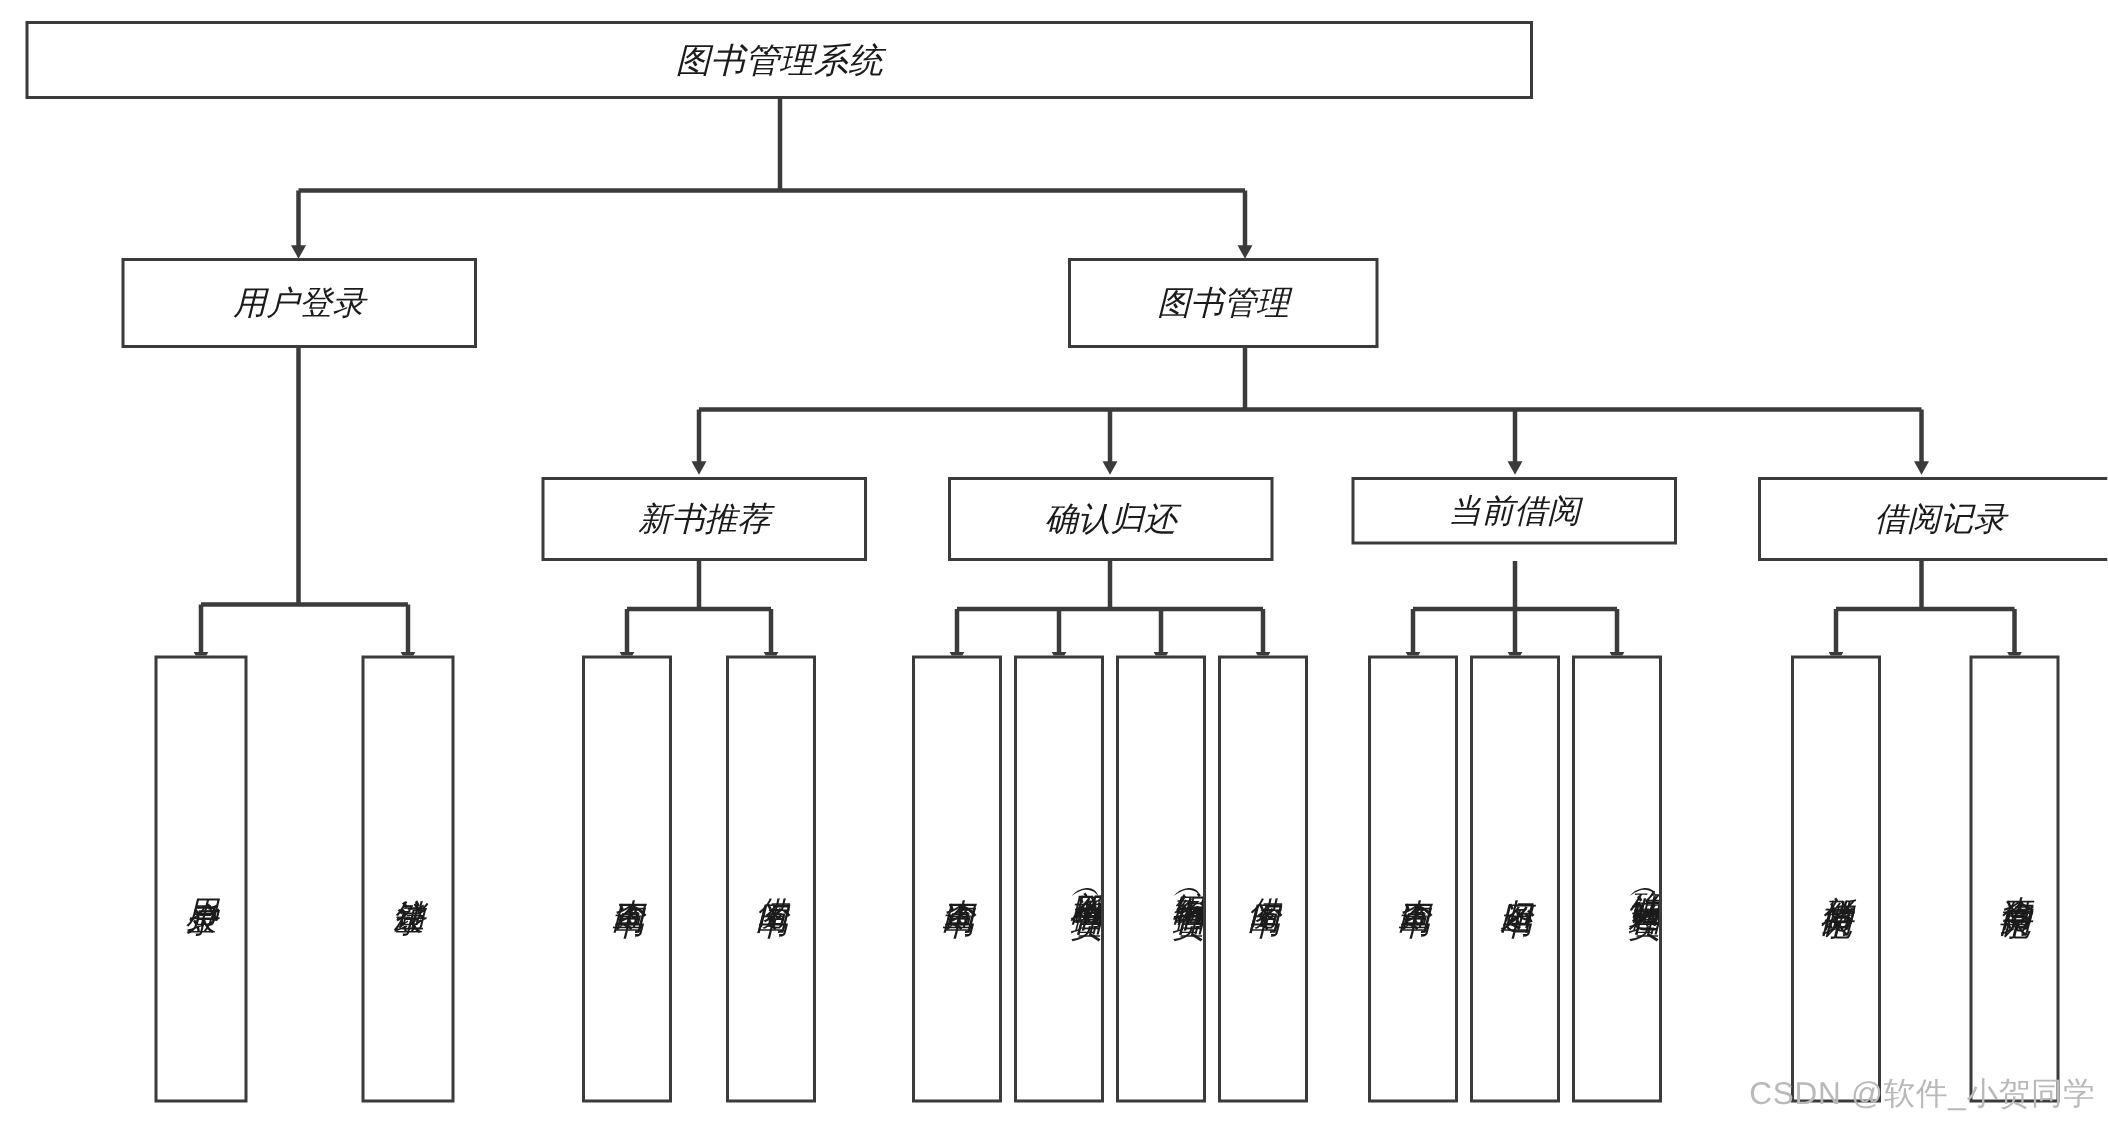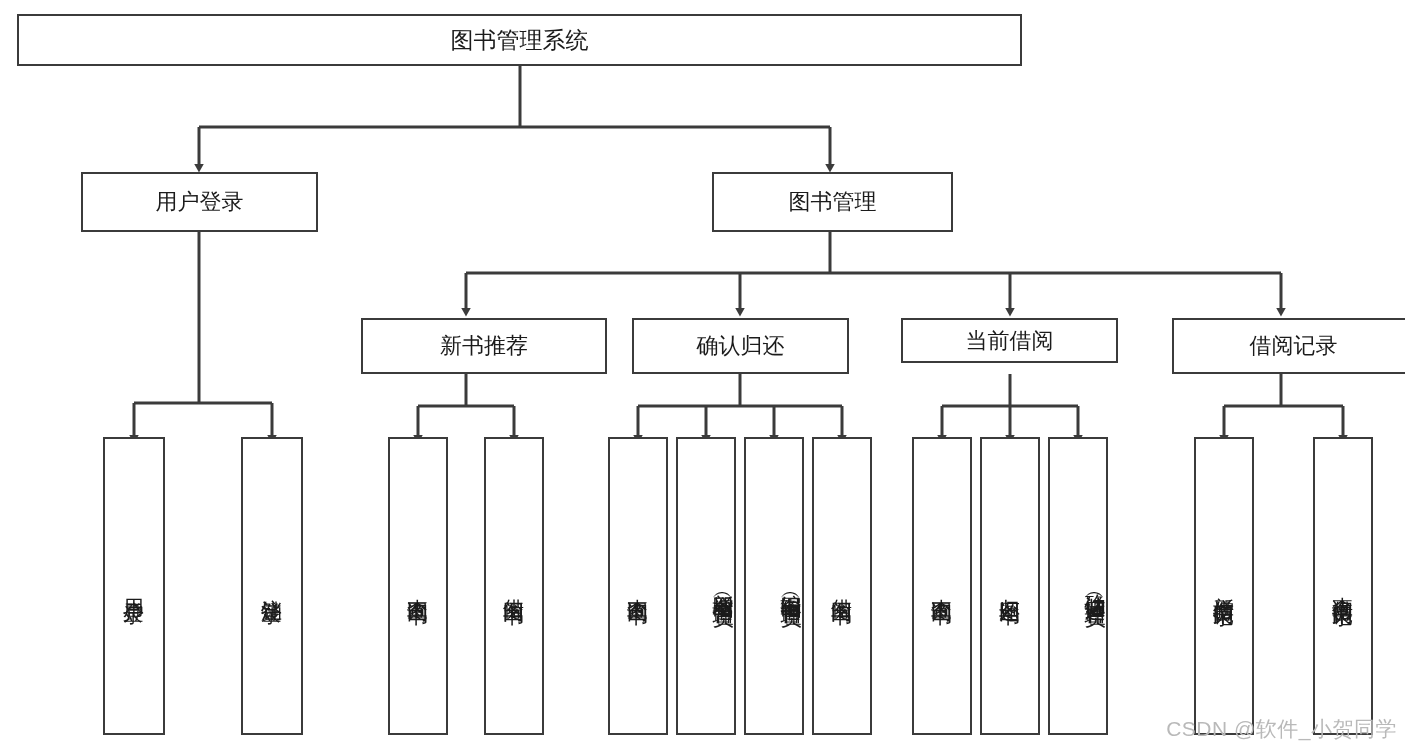--- a/index.html
+++ b/index.html
@@ -49,20 +49,21 @@
     line-height: 1;
     padding-top: 6px;
     padding-bottom: 6px;
   }
   .node.leaf.topal {
     align-items: flex-start;
     justify-content: center;
   }
   .node .label {
     white-space: pre;
+    font-style: italic;
   }
   .watermark {
     position: absolute;
     right: 8px;
     bottom: 4px;
     font-size: 21px;
     color: #b9b9b9;
     letter-spacing: 0.5px;
     pointer-events: none;
     white-space: nowrap;
@@ -125,25 +126,25 @@
     </g>
   </svg>
 
   <div class="node root" style="left:17px; top:14px; width:1005px; height:52px;">
     <span class="label">图书管理系统</span>
   </div>
 
   <div class="node lvl2" style="left:81px; top:172px; width:237px; height:60px;">
     <span class="label">用户登录</span>
   </div>
-  <div class="node lvl2" style="left:712px; top:172px; width:241px; height:60px;">
+  <div class="node lvl2" style="left:712px; top:172px; width:207px; height:60px;">
     <span class="label">图书管理</span>
   </div>
 
-  <div class="node lvl2" style="left:361px; top:318px; width:246px; height:56px;">
+  <div class="node lvl2" style="left:361px; top:318px; width:217px; height:56px;">
     <span class="label">新书推荐</span>
   </div>
   <div class="node lvl2" style="left:632px; top:318px; width:217px; height:56px;">
     <span class="label">确认归还</span>
   </div>
   <div class="node lvl2" style="left:901px; top:318px; width:217px; height:45px;">
     <span class="label">当前借阅</span>
   </div>
   <div class="node lvl2" style="left:1172px; top:318px; width:243px; height:56px;">
     <span class="label">借阅记录</span>

